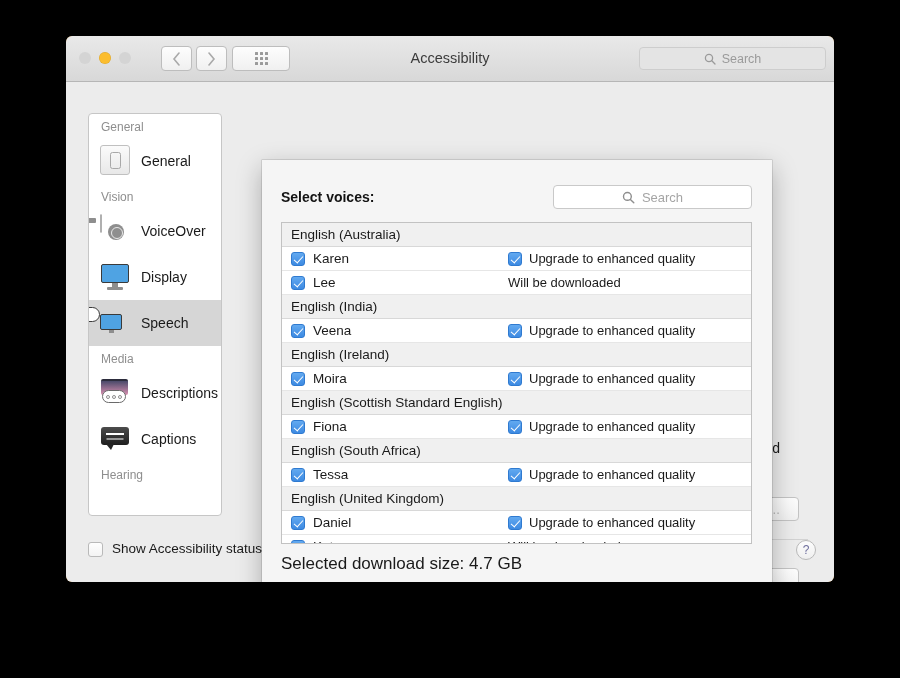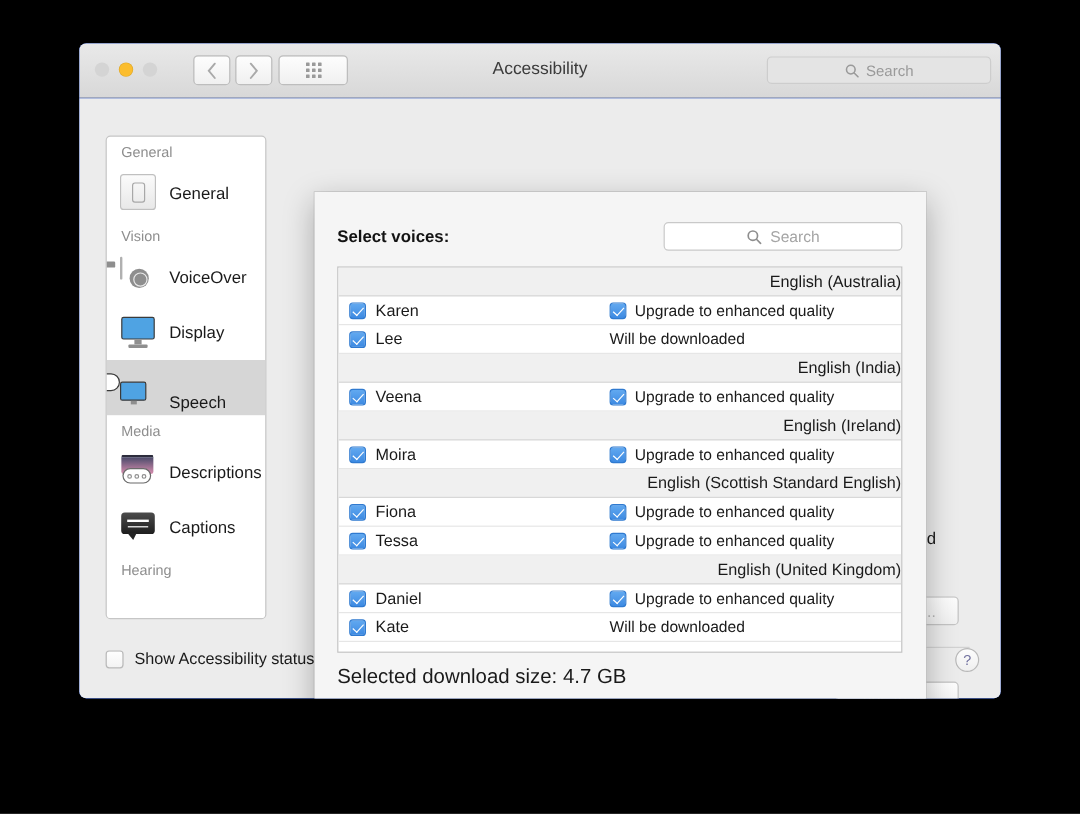--- a/index.html
+++ b/index.html
@@ -10,21 +10,21 @@
     font-family: "Liberation Sans", sans-serif;
     -webkit-font-smoothing: antialiased;
     overflow: hidden;
   }
 
   
   .window {
     position: absolute;
     left: 66px; top: 36px;
     width: 768px; height: 546px;
-    background: #1d4ed8;
+    background: #a16207;
     border-radius: 6px;
     box-shadow: 0 10px 40px rgba(0,0,0,.55), 0 0 0 .5px rgba(0,0,0,.35);
     overflow: hidden;
   }
 
   
   .titlebar {
     position: relative;
     height: 46px;
     background: linear-gradient(to bottom, #e9e9e9 0%, #d8d8d8 100%);
@@ -87,21 +87,21 @@
   }
   .grouphead {
     font-size: 12px; color: #8e8e8e;
     padding: 6px 0 4px 12px;
   }
   .srow {
     display: flex; align-items: center;
     gap: 9px; padding: 3px 0 3px 11px;
     height: 46px;
   }
-  .srow.selected { background: #d6d6d6; align-items: flex-end; }
+  .srow.selected { background: #d6d6d6; }
   .srow .lbl { font-size: 14px; color: #1a1a1a; white-space: nowrap; }
   .sicon { width: 32px; height: 32px; flex: none; position: relative; }
 
   
   .ic-general {
     width: 30px; height: 30px; border-radius: 3px;
     background: linear-gradient(to bottom,#fbfbfb,#e8e8e8);
     border: 1px solid #c0c0c0;
     display: flex; align-items: center; justify-content: center;
   }
@@ -253,21 +253,21 @@
     width: 471px; height: 322px;
     background: #fff;
     border: 1px solid #c2c2c2;
     overflow: hidden;
   }
   .vgroup {
     height: 24px; line-height: 24px;
     background: #f0f0f0;
     border-bottom: 1px solid #d8d8d8;
     padding-left: 9px;
-    font-size: 13.5px; color: #1a1a1a; text-align: right;
+    font-size: 13.5px; color: #1a1a1a;
   }
   .vrow {
     height: 24px;
     border-bottom: 1px solid #e6e6e6;
     display: flex; align-items: center;
     padding: 0 9px 0 9px;
     position: relative;
   }
   .vrow .name { font-size: 13.5px; color: #1a1a1a; margin-left: 8px; }
   .vrow .right {
@@ -468,20 +468,21 @@
         <div class="vgroup">English (Scottish Standard English)</div>
         <div class="vrow">
           <span class="cbx on"></span>
           <span class="name">Fiona</span>
           <span class="right">
             <span class="cbx on"></span>
             <span class="upg">Upgrade to enhanced quality</span>
           </span>
         </div>
 
+        <div class="vgroup">English (South Africa)</div>
         <div class="vrow">
           <span class="cbx on"></span>
           <span class="name">Tessa</span>
           <span class="right">
             <span class="cbx on"></span>
             <span class="upg">Upgrade to enhanced quality</span>
           </span>
         </div>
 
         <div class="vgroup">English (United Kingdom)</div>

